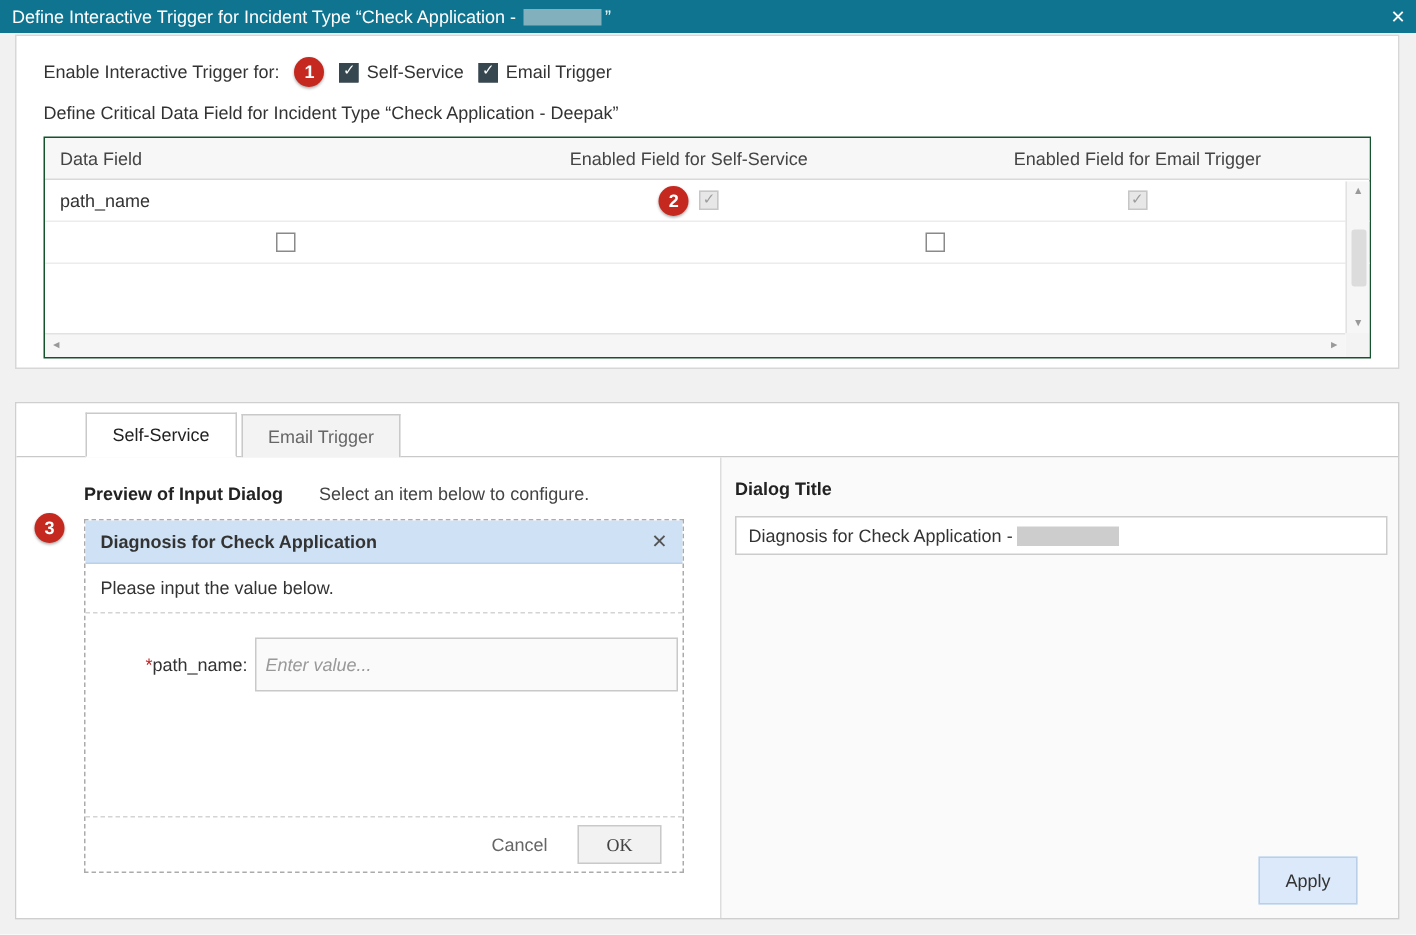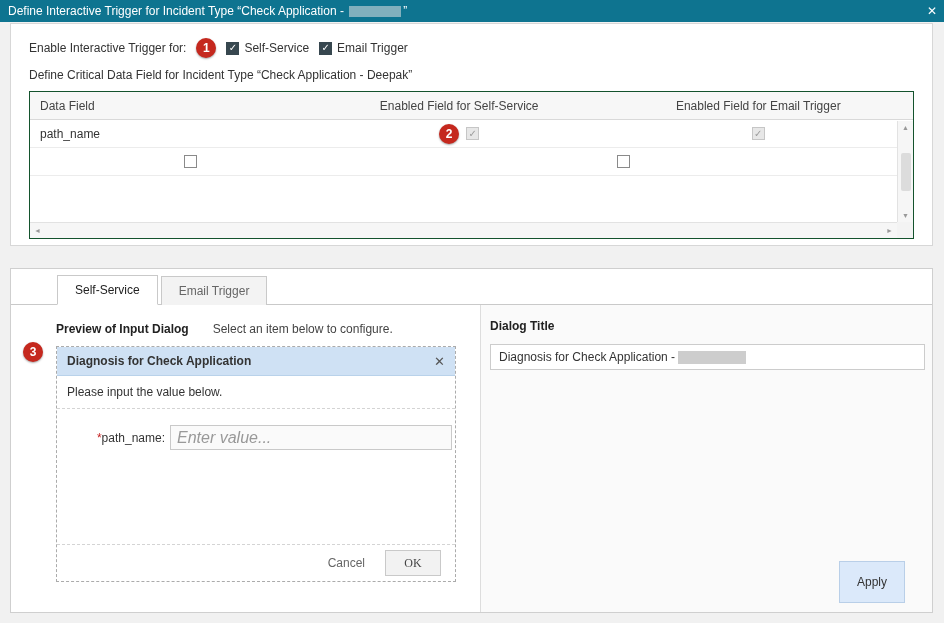--- a/index.html
+++ b/index.html
@@ -90,40 +90,40 @@
   .pd-title{
     height:29px;background:var(--preview-header,#cfe1f4);border-bottom:1px solid #b9d2ea;
     display:flex;align-items:center;padding:0 10px;font-weight:bold;color:#333;cursor:pointer;flex:0 0 auto;gap:40px;
   }
   .pd-title .x{margin-left:auto;color:#555;font-size:13px;font-weight:normal;cursor:pointer;}
   .pd-instr{padding:9px 10px;border-bottom:1px dashed #d4d4d4;color:#333;}
   .pd-field{display:flex;align-items:center;margin-top:16px;}
   .pd-label{width:108px;text-align:right;flex:0 0 auto;}
   .req{color:#c62222;}
   .pd-input{
-    margin-left:5px;width:282px;height:25px;border:1px solid #c9c9c9;background:#fafafa;
-    padding:0 6px;font-style:italic;color:#555;font-size:16px;font-family:inherit;
+    margin-left:5px;width:282px;height:36px;border:1px solid #c9c9c9;background:#fafafa;
+    padding:0 6px;font-style:italic;color:#555;font-size:12px;font-family:inherit;
   }
   .pd-input::placeholder{color:#999;font-style:italic;}
   .pd-footer{
     margin-top:auto;border-top:1px dashed #d4d4d4;height:37px;flex:0 0 auto;
     display:flex;align-items:center;justify-content:flex-end;gap:20px;padding-right:14px;
   }
   .cancel-link{color:#666;cursor:pointer;}
   .okbtn{width:56px;height:26px;background:#f2f2f2;border:1px solid #c9c9c9;color:#444;font-size:12px;font-family:Liberation Serif, serif;cursor:pointer;}
 
   
   .settings-label{font-weight:bold;color:#222;}
   .textbox{
     margin-top:11px;height:26px;background:#fff;border:1px solid #ccc;
     display:flex;align-items:center;padding:0 8px;cursor:text;
   }
   .redact-gray{display:inline-block;width:68px;height:13px;background:#cdcdcd;margin-left:3px;}
   .applybtn{
-    position:absolute;right:27px;bottom:9px;width:66px;height:42px;
+    position:absolute;right:27px;bottom:9px;width:66px;height:32px;
     background:var(--apply-bg,#dbe9fa);border:1px solid #b9cfe8;color:#333;
     font-size:12px;font-family:inherit;cursor:pointer;
   }
 </style>
 </head>
 <body>
 
 <div class="titlebar">
   <span>Define Interactive Trigger for Incident Type “Check Application - </span><span class="redact-light"></span><span>”</span>
   <span class="close">✕</span>

